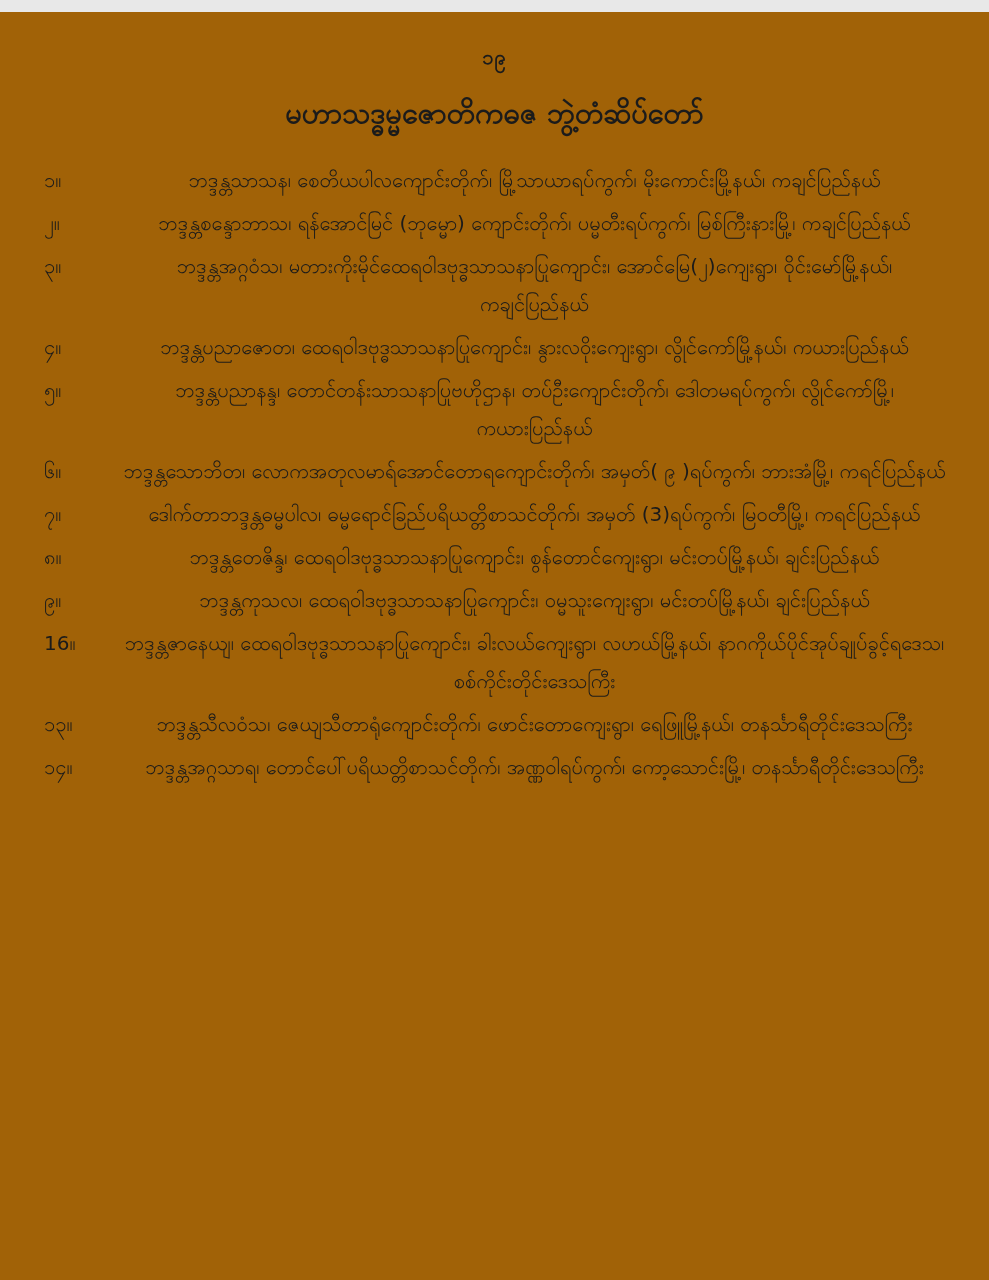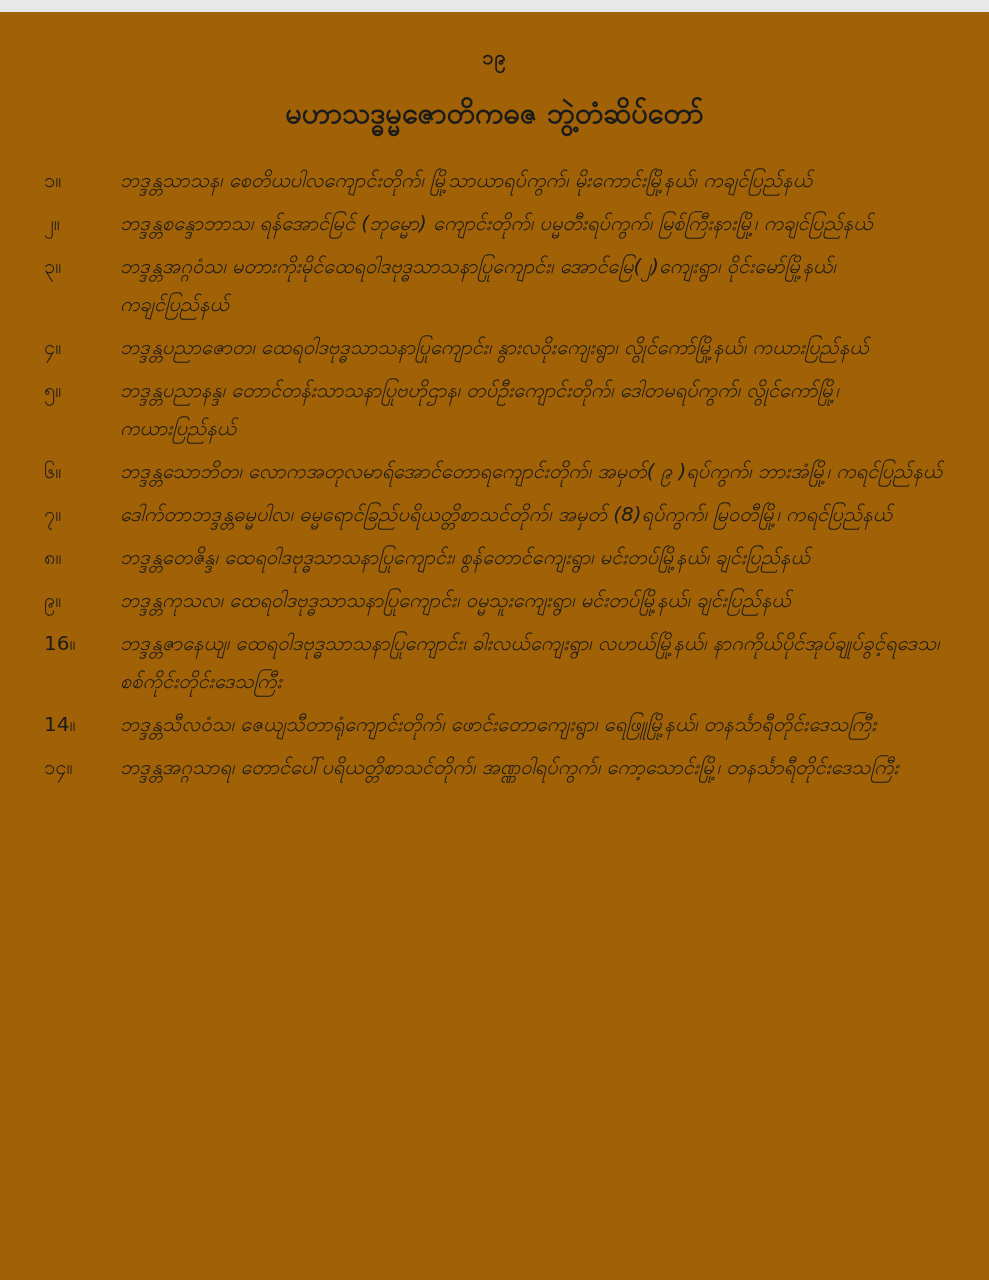--- a/index.html
+++ b/index.html
@@ -42,22 +42,21 @@
   }
   .entry-num {
     flex: 0 0 76px;
     font-size: 20px;
     line-height: 38px;
   }
   .entry-text {
     flex: 1 1 auto;
     font-size: 20px;
     line-height: 38px;
-    text-align: left;
-    font-style: italic;
+    text-align: center;
   }
 </style>
 </head>
 <body>
 
 <div class="page">
 
   <div class="page-number">၁၉</div>
 
   <div class="doc-title">မဟာသဒ္ဓမ္မဇောတိကဓဇ ဘွဲ့တံဆိပ်တော်</div>
@@ -89,42 +88,42 @@
       <div class="entry-text">ဘဒ္ဒန္တပညာနန္ဒ၊ တောင်တန်းသာသနာပြုဗဟိုဌာန၊ တပ်ဦးကျောင်းတိုက်၊ ဒေါတမရပ်ကွက်၊ လွိုင်ကော်မြို့၊ ကယားပြည်နယ်</div>
     </div>
 
     <div class="entry-row">
       <div class="entry-num">၆။</div>
       <div class="entry-text">ဘဒ္ဒန္တသောဘိတ၊ လောကအတုလမာရ်အောင်တောရကျောင်းတိုက်၊ အမှတ်( ၉ )ရပ်ကွက်၊ ဘားအံမြို့၊ ကရင်ပြည်နယ်</div>
     </div>
 
     <div class="entry-row">
       <div class="entry-num">၇။</div>
-      <div class="entry-text">ဒေါက်တာဘဒ္ဒန္တဓမ္မပါလ၊ ဓမ္မရောင်ခြည်ပရိယတ္တိစာသင်တိုက်၊ အမှတ် (8)ရပ်ကွက်၊ မြဝတီမြို့၊ ကရင်ပြည်နယ်</div>
+      <div class="entry-text">ဒေါက်တာဘဒ္ဒန္တဓမ္မပါလ၊ ဓမ္မရောင်ခြည်ပရိယတ္တိစာသင်တိုက်၊ အမှတ် (3)ရပ်ကွက်၊ မြဝတီမြို့၊ ကရင်ပြည်နယ်</div>
     </div>
 
     <div class="entry-row">
       <div class="entry-num">၈။</div>
       <div class="entry-text">ဘဒ္ဒန္တတေဇိန္ဒ၊ ထေရဝါဒဗုဒ္ဓသာသနာပြုကျောင်း၊ စွန်တောင်ကျေးရွာ၊ မင်းတပ်မြို့နယ်၊ ချင်းပြည်နယ်</div>
     </div>
 
     <div class="entry-row">
       <div class="entry-num">၉။</div>
       <div class="entry-text">ဘဒ္ဒန္တကုသလ၊ ထေရဝါဒဗုဒ္ဓသာသနာပြုကျောင်း၊ ဝမ္မသူးကျေးရွာ၊ မင်းတပ်မြို့နယ်၊ ချင်းပြည်နယ်</div>
     </div>
 
     <div class="entry-row">
       <div class="entry-num">16။</div>
       <div class="entry-text">ဘဒ္ဒန္တဇာနေယျ၊ ထေရဝါဒဗုဒ္ဓသာသနာပြုကျောင်း၊ ခါးလယ်ကျေးရွာ၊ လဟယ်မြို့နယ်၊ နာဂကိုယ်ပိုင်အုပ်ချုပ်ခွင့်ရဒေသ၊ စစ်ကိုင်းတိုင်းဒေသကြီး</div>
     </div>
 
 
 
     <div class="entry-row">
-      <div class="entry-num">14။</div>
+      <div class="entry-num">၁၃။</div>
       <div class="entry-text">ဘဒ္ဒန္တသီလဝံသ၊ ဇေယျသီတာရုံကျောင်းတိုက်၊ ဖောင်းတောကျေးရွာ၊ ရေဖြူမြို့နယ်၊ တနင်္သာရီတိုင်းဒေသကြီး</div>
     </div>
 
     <div class="entry-row">
       <div class="entry-num">၁၄။</div>
       <div class="entry-text">ဘဒ္ဒန္တအဂ္ဂသာရ၊ တောင်ပေါ်ပရိယတ္တိစာသင်တိုက်၊ အဏ္ဏဝါရပ်ကွက်၊ ကော့သောင်းမြို့၊ တနင်္သာရီတိုင်းဒေသကြီး</div>
     </div>
 
   </div>
 </div>

